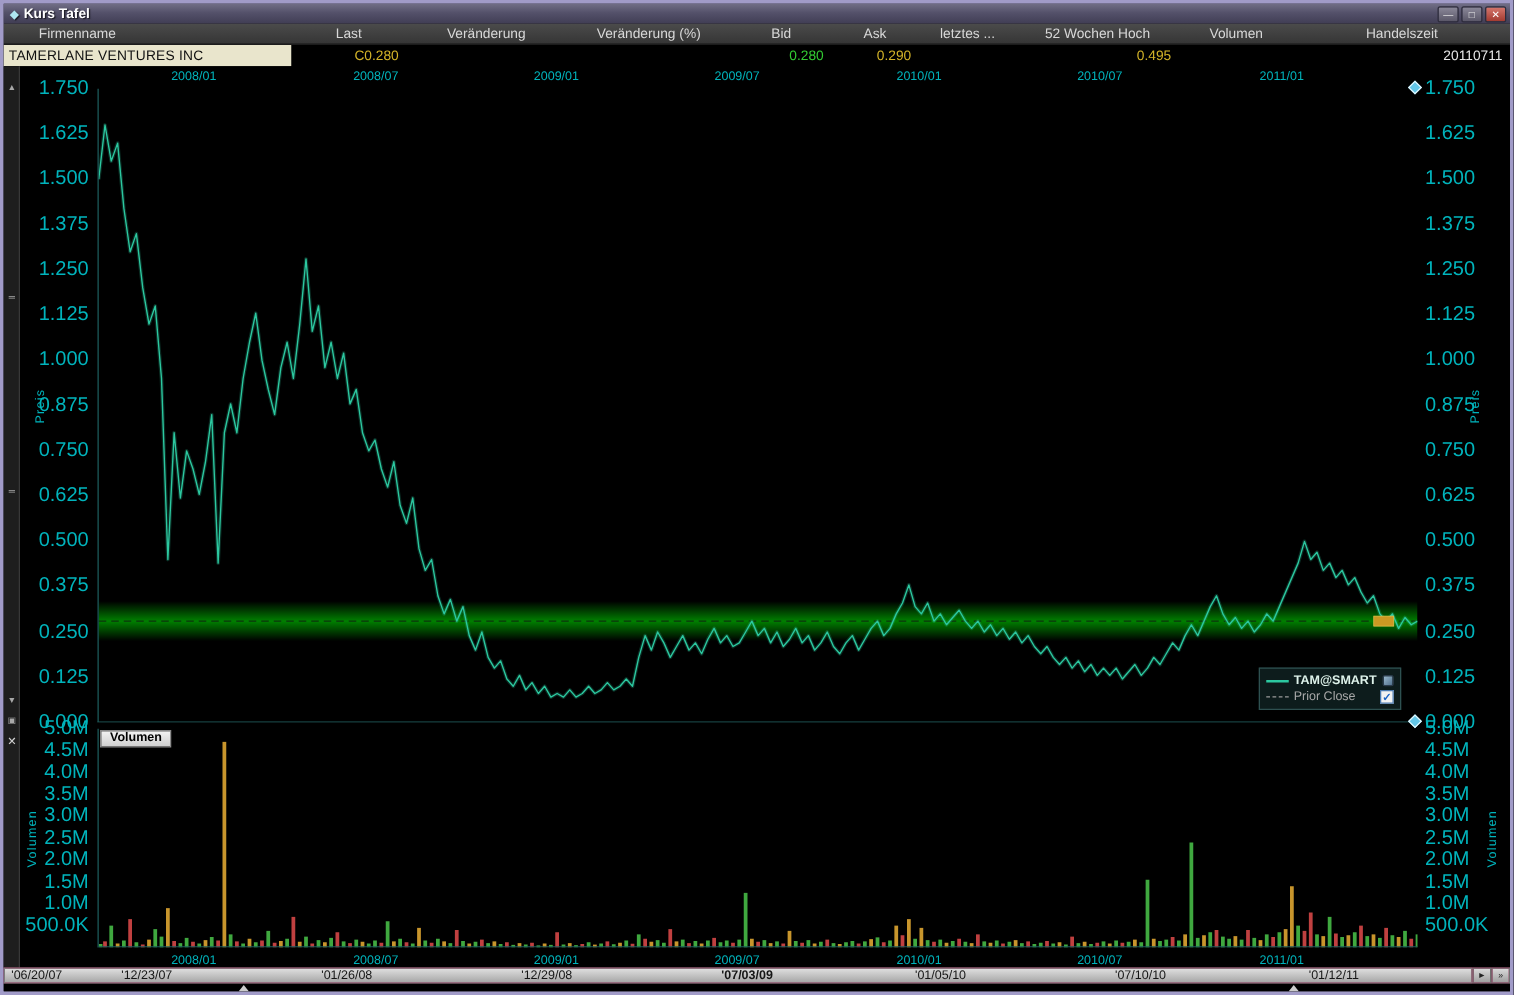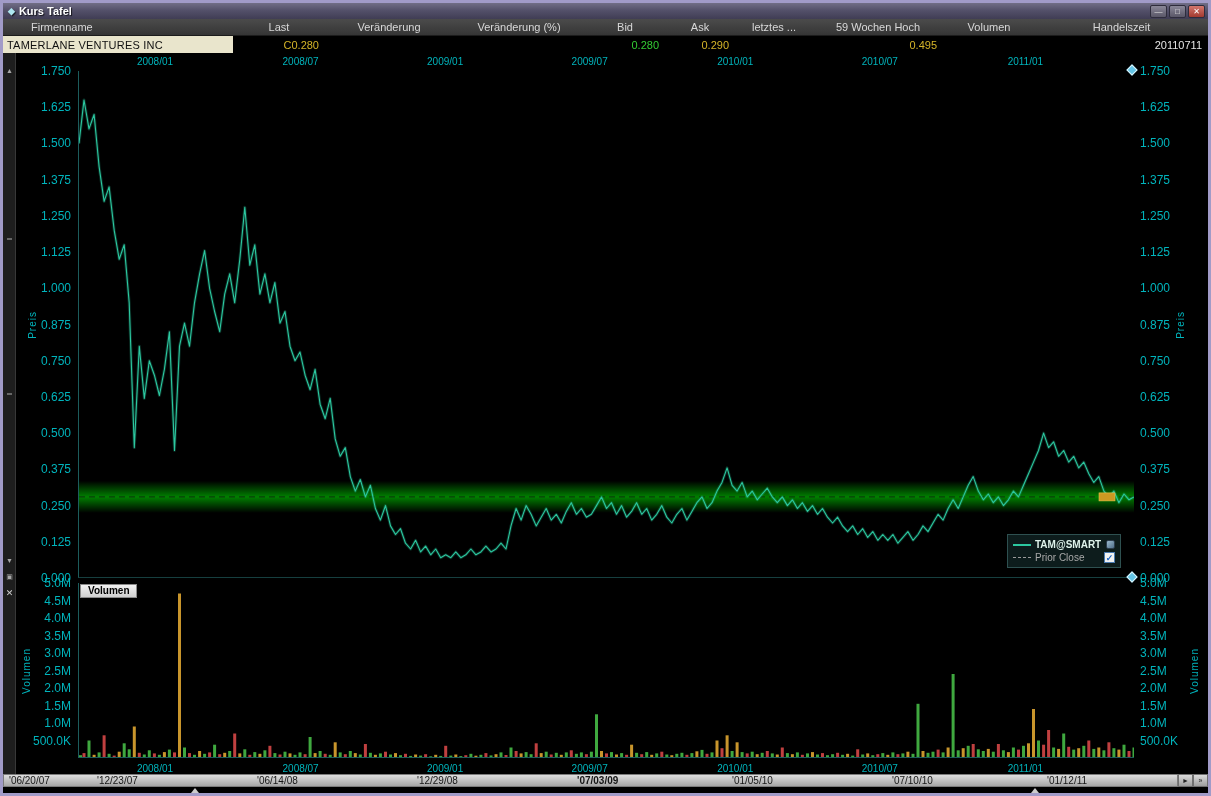--- a/index.html
+++ b/index.html
@@ -57,21 +57,21 @@
     font-size:7px; color:#a8a8a8; line-height:12px; cursor:default;
   }
   .xlabels { position:absolute; left:75px; width:1055px; height:16px; }
   .xlabels span {
     position:absolute; top:3px; transform:translateX(-50%);
     font-size:10px; color:#00b4bc; white-space:nowrap;
   }
   #xTop { top:0; }
   #xBottom { top:707px; }
   .yticks { position:absolute; }
-  .yticks .tick { position:absolute; right:4px; font-size:12px; color:#00b4bc; line-height:10px; white-space:nowrap; }
+  .yticks .tick { position:absolute; right:4px; font-size:16px; color:#00b4bc; line-height:10px; white-space:nowrap; }
   .yticks.ticks-right .tick { right:auto; left:4px; }
   #pTicksL { left:14px; top:18px; width:58px; height:507px; }
   #pTicksR { left:1133px; top:18px; width:48px; height:507px; }
   #vTicksL { left:14px; top:530px; width:58px; height:175px; }
   #vTicksR { left:1133px; top:530px; width:48px; height:175px; }
   .vlabel {
     position:absolute; width:14px; display:flex; align-items:center; justify-content:center;
     color:#00b4bc; font-size:10px;
   }
   .vlabel span { writing-mode:vertical-rl; transform:rotate(180deg); letter-spacing:1px; white-space:nowrap; }
@@ -143,21 +143,21 @@
   </div>
 
   <div class="header-row" id="headerRow">
       <span class="hcell first" style="width: 230px;">Firmenname</span>
       <span class="hcell" style="width: 92px;">Last</span>
       <span class="hcell" style="width: 128px;">Veränderung</span>
       <span class="hcell" style="width: 132px;">Veränderung (%)</span>
       <span class="hcell" style="width: 80px;">Bid</span>
       <span class="hcell" style="width: 70px;">Ask</span>
       <span class="hcell" style="width: 78px;">letztes ...</span>
-      <span class="hcell" style="width: 130px;">59 Wochen Hoch</span>
+      <span class="hcell" style="width: 130px;">52 Wochen Hoch</span>
       <span class="hcell" style="width: 92px;">Volumen</span>
       <span class="hcell" style="width: 173px;">Handelszeit</span>
     </div>
   <div class="quote-row" id="quoteRow">
       <span class="qcell name" style="width: 230px;">TAMERLANE VENTURES INC</span>
       <span class="qcell yellow" style="width: 92px;">C0.280</span>
       <span class="qcell plain" style="width: 128px;"></span>
       <span class="qcell plain" style="width: 132px;"></span>
       <span class="qcell green" style="width: 80px;">0.280</span>
       <span class="qcell yellow" style="width: 70px;">0.290</span>
@@ -520,21 +520,21 @@
         <span style="left: 657.265px;">2010/01</span>
         <span style="left: 801.8px;">2010/07</span>
         <span style="left: 947.39px;">2011/01</span>
       </div>
   </div>
 
   <div class="scrollbar">
     <div class="sb-track" id="sbTrack">
         <span class="sb-date" style="left: 5px;">'06/20/07</span>
         <span class="sb-date" style="left: 93px;">'12/23/07</span>
-        <span class="sb-date" style="left: 253px;">'06/14/08</span>
+        <span class="sb-date" style="left: 253px;">'01/26/08</span>
         <span class="sb-date" style="left: 413px;">'12/29/08</span>
         <span class="sb-date" style="left: 573px; font-weight: bold;">'07/03/09</span>
         <span class="sb-date" style="left: 728px;">'01/05/10</span>
         <span class="sb-date" style="left: 888px;">'07/10/10</span>
         <span class="sb-date" style="left: 1043px;">'01/12/11</span>
       </div>
     <span class="sb-btn">►</span>
     <span class="sb-btn">»</span>
   </div>
 

